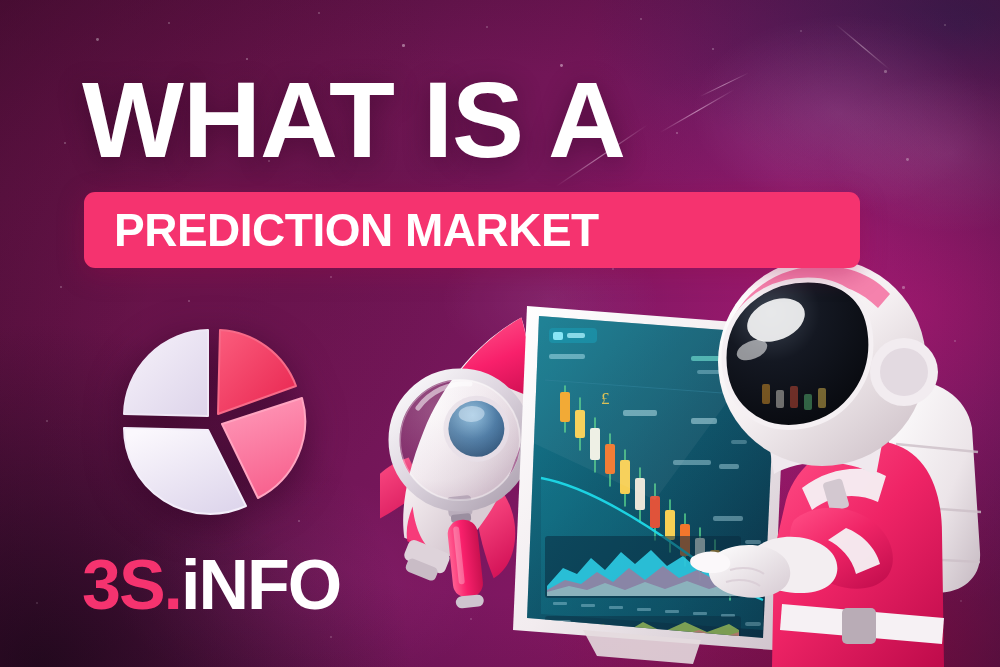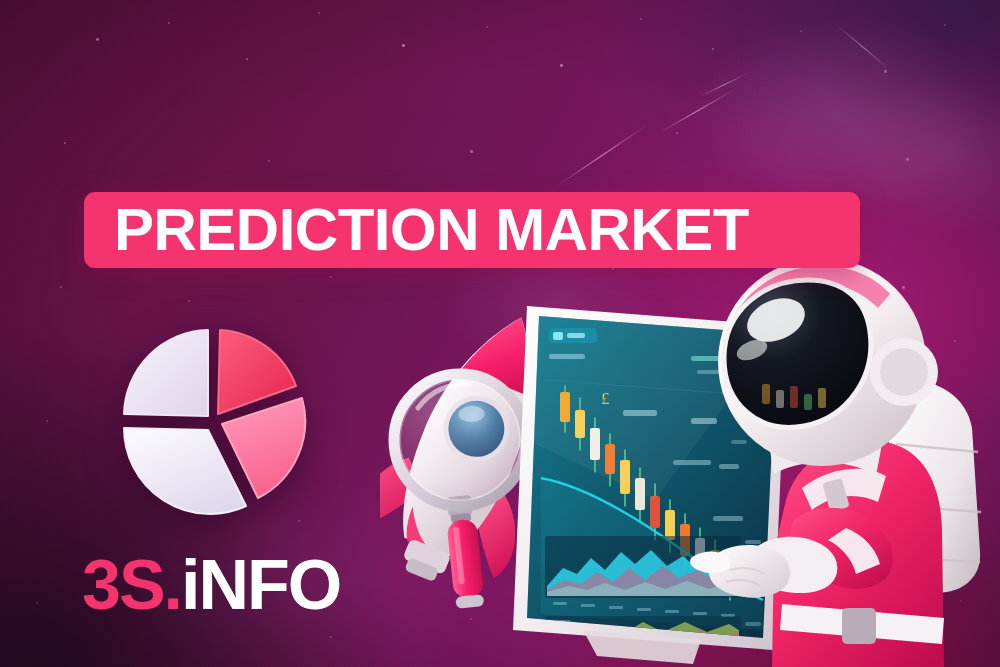--- a/index.html
+++ b/index.html
@@ -54,21 +54,21 @@
     position:absolute;left:84px;top:192px;
     width:776px;height:76px;
     background:#f5336f;
     border-radius:11px;
     box-shadow:0 6px 26px rgba(150,10,70,.38);
   }
   .banner-text{
     position:absolute;left:30px;top:50%;
     transform:translateY(-50%);
     color:#ffffff;
-    font-size:60px;line-height:58px;
+    font-size:46px;line-height:58px;
     font-weight:bold;letter-spacing:-0.5px;
     white-space:nowrap;
   }
 
   
   .logo{
     position:absolute;left:82px;top:548px;
     font-size:70px;line-height:74px;
     font-weight:bold;letter-spacing:-2px;
     white-space:nowrap;
@@ -461,20 +461,21 @@
         <rect x="100" y="134" width="8" height="22" rx="2" fill="#e0533a"></rect>
         <rect x="114" y="142" width="8" height="16" rx="2" fill="#5fc97e"></rect>
         <rect x="128" y="136" width="8" height="20" rx="2" fill="#f7cf54"></rect>
       </g>
 
       <circle cx="214" cy="120" r="34" fill="#f2ecf0"></circle>
       <circle cx="214" cy="120" r="24" fill="#e3dae1"></circle>
     </svg>
   </div>
 
+  <div class="headline lbl">WHAT IS A</div>
 
   <div class="banner">
     <div class="banner-text lbl">PREDICTION MARKET</div>
   </div>
 
   <div class="logo lbl">
     <span class="p1">3S.</span><span class="p2">iNFO</span>
   </div>
 
 </div>

